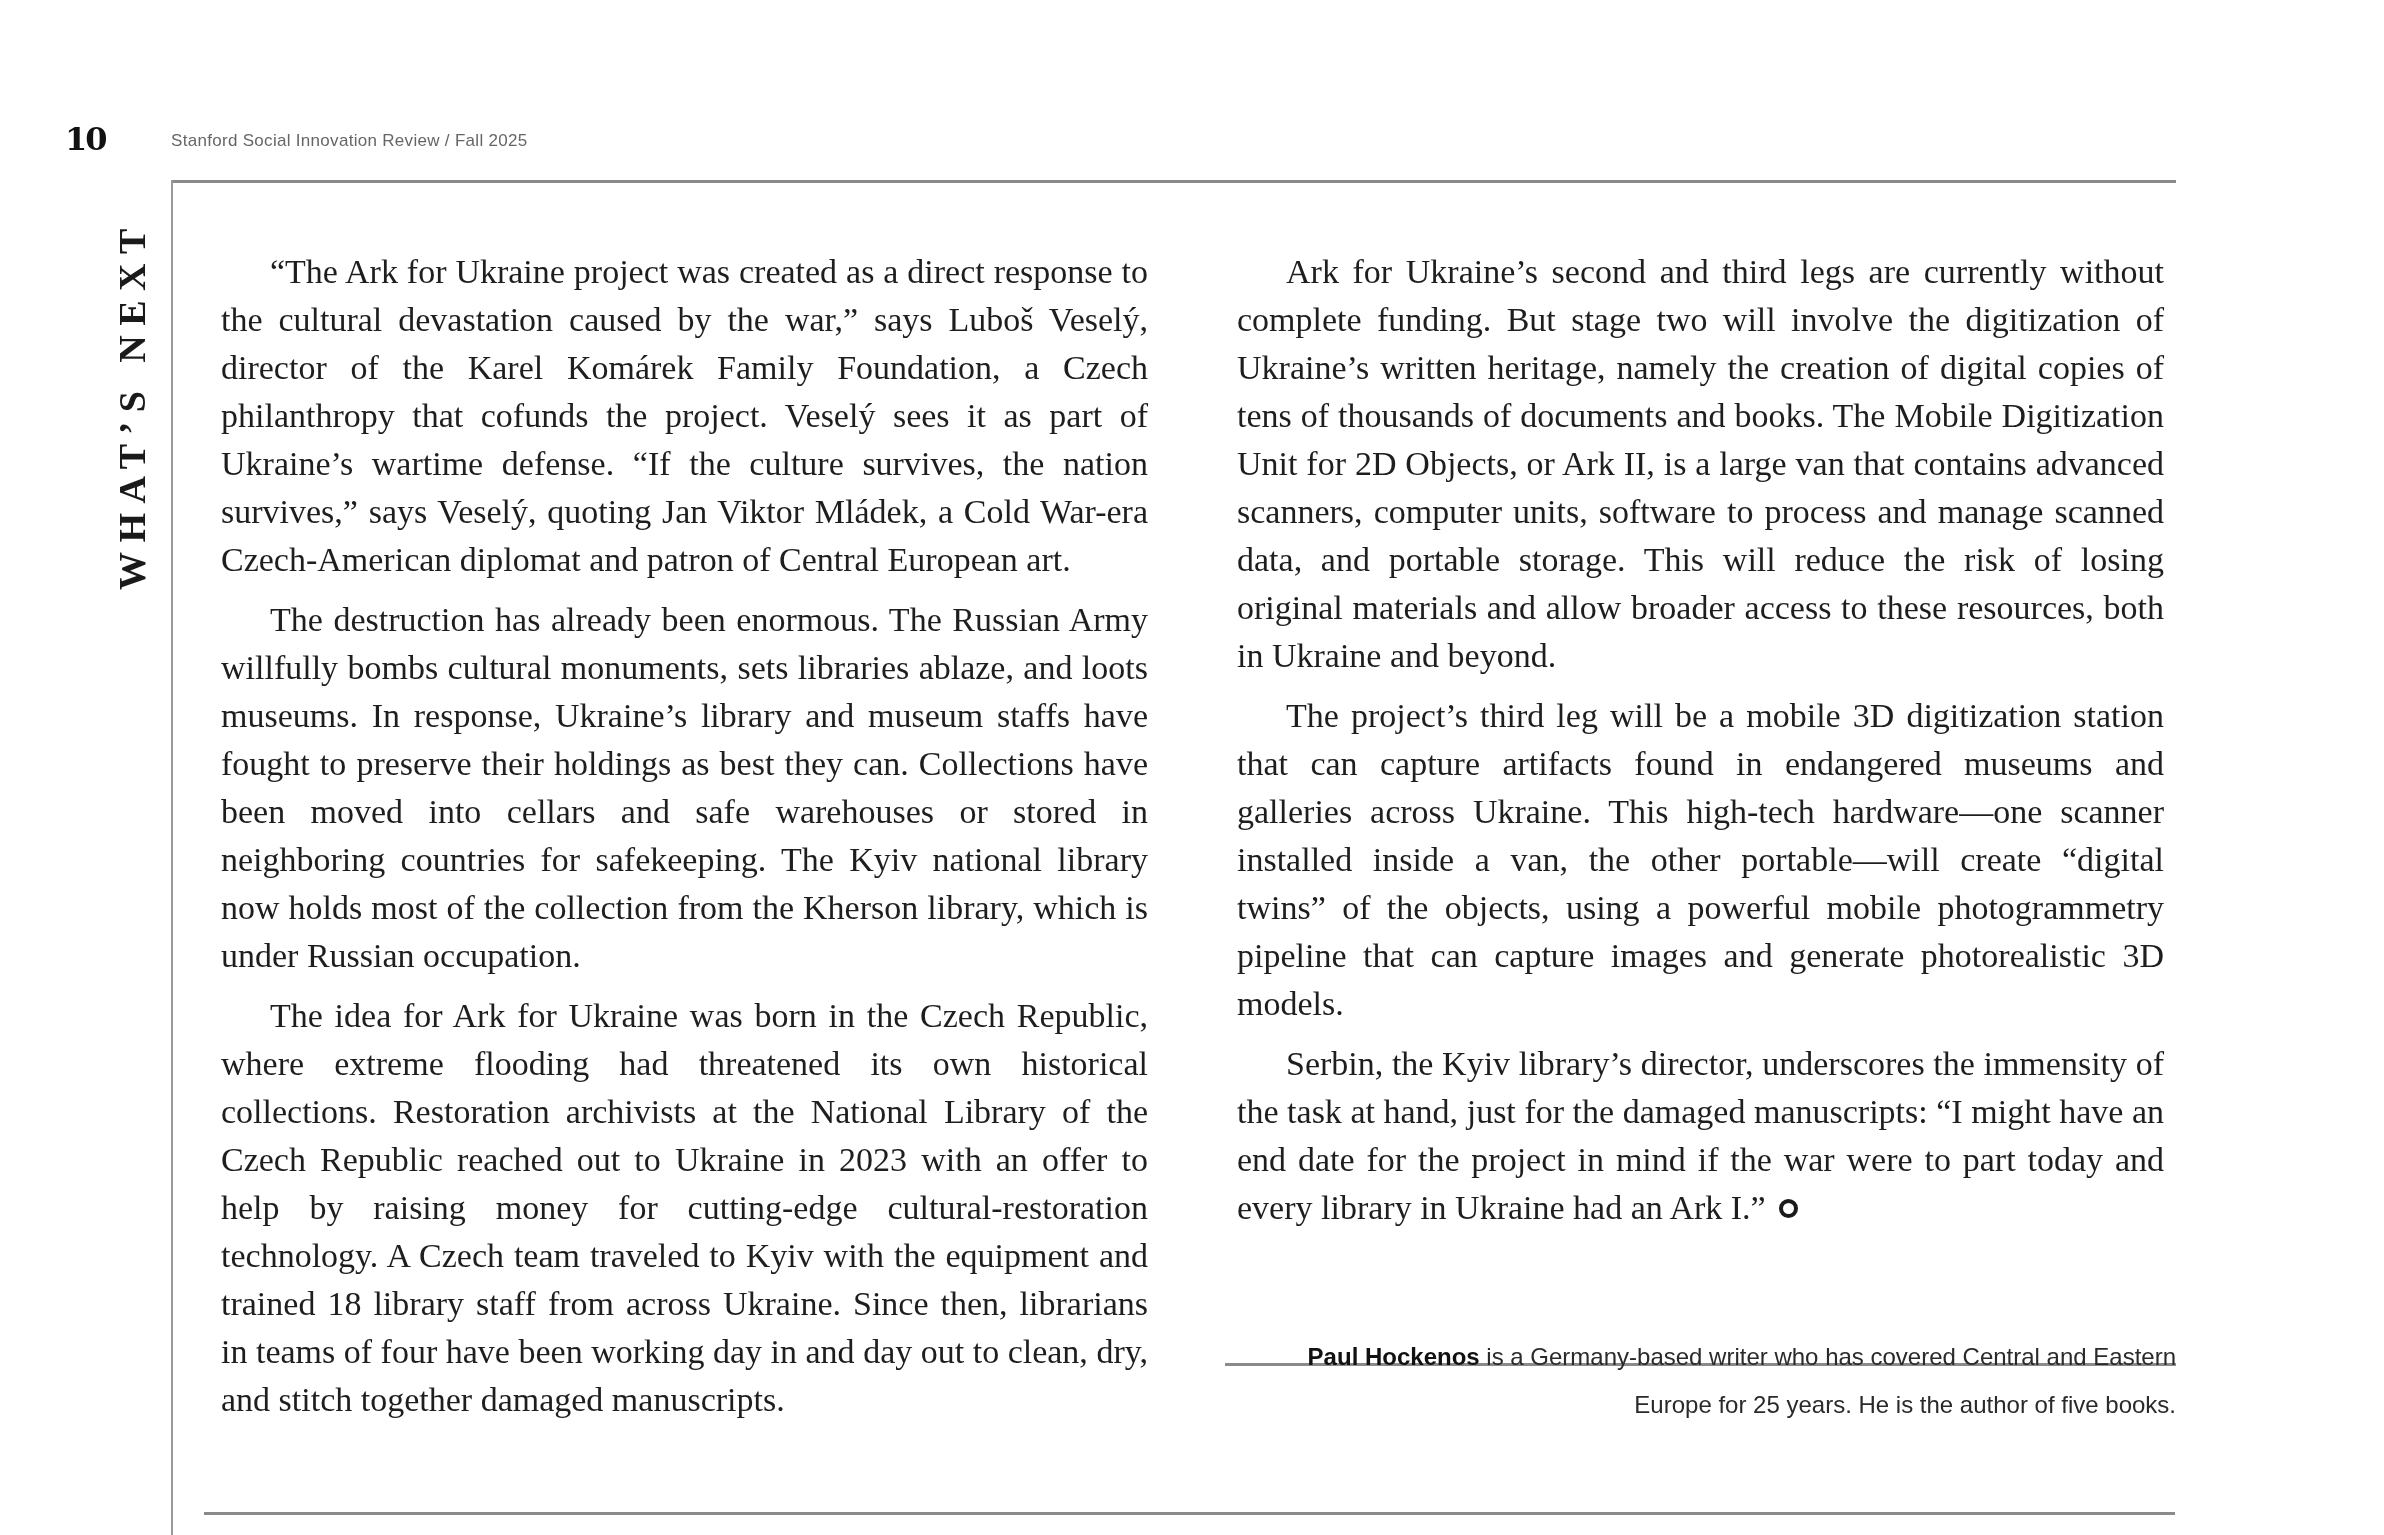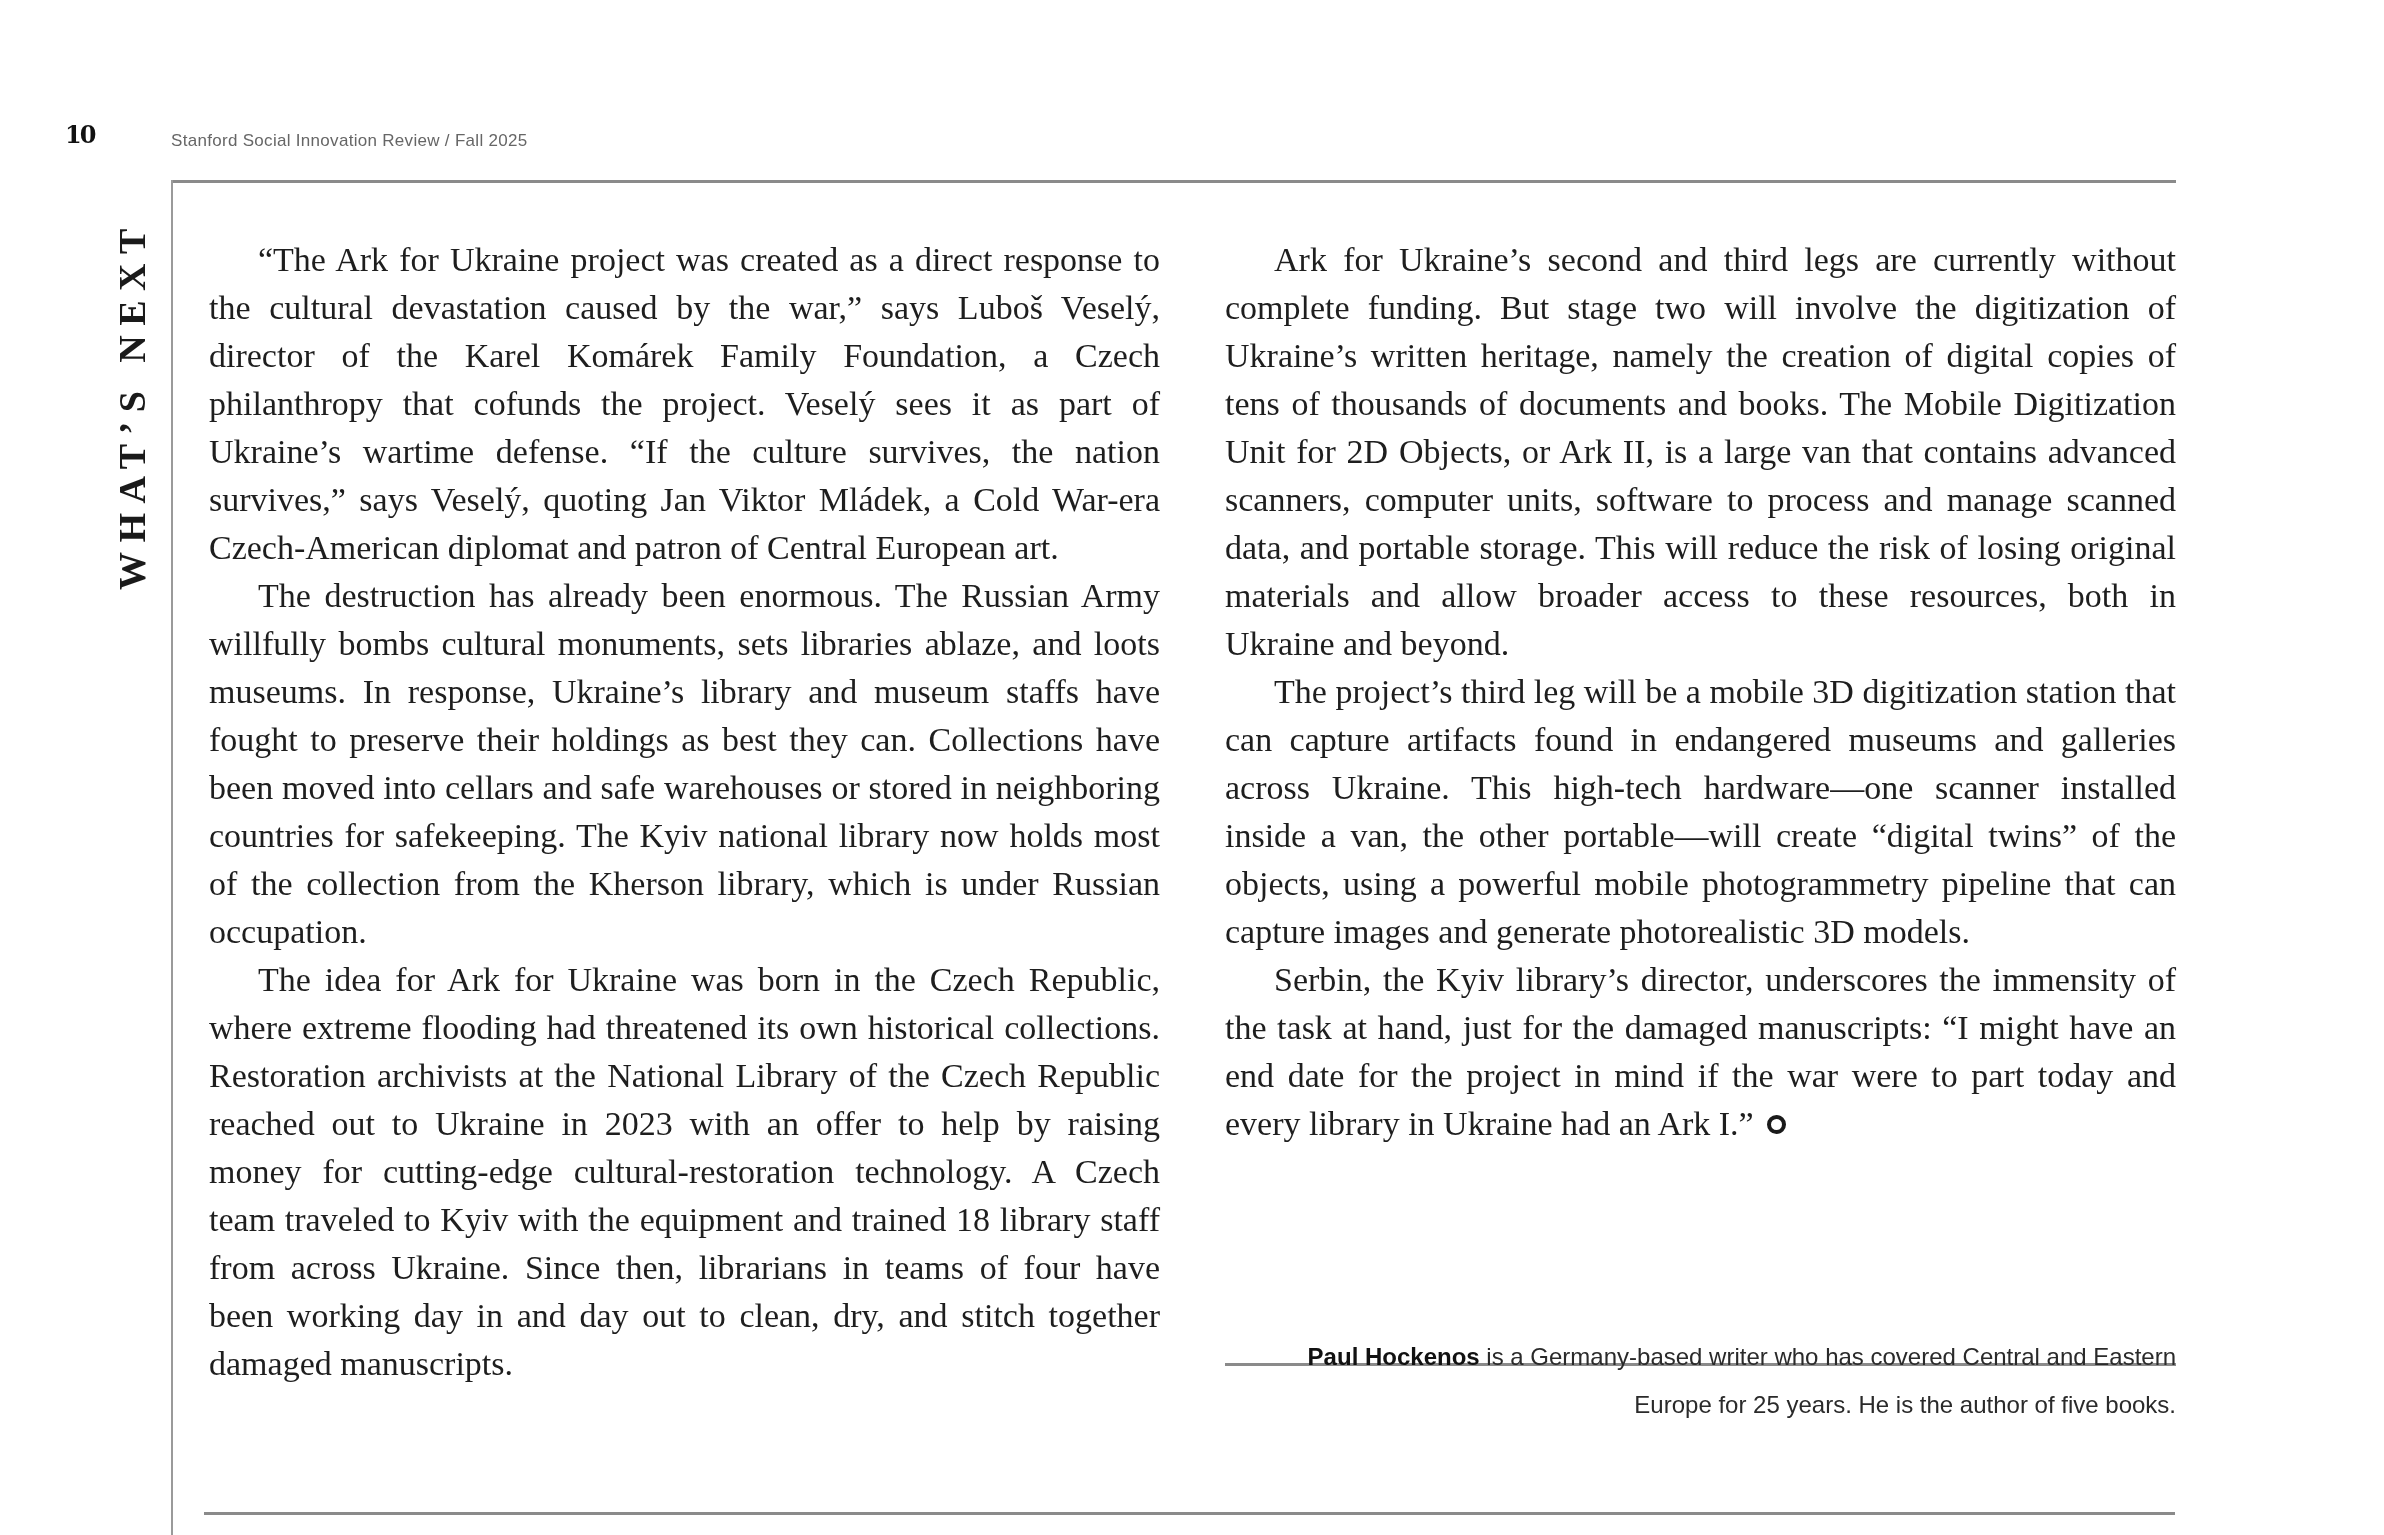--- a/index.html
+++ b/index.html
@@ -1,25 +1,25 @@
 <!DOCTYPE html>
 <html style="font-size:15px"><head>
 <meta charset="utf-8">
 <style>
   html, body { margin:0; padding:0; background:#ffffff; }
   body { width:2384px; height:1535px; position:relative; overflow:hidden; color:#1c1c1c; }
-  .pagenum { position:absolute; left:65px; top:120px; font-family:"DejaVu Serif", serif; font-weight:bold; font-size:24px; letter-spacing:-1.9px; color:#111; }
+  .pagenum { position:absolute; left:65px; top:120px; font-family:"DejaVu Serif", serif; font-weight:bold; font-size:32px; letter-spacing:-1.9px; color:#111; }
   .running { position:absolute; left:171px; top:131px; font-family:"Liberation Sans", sans-serif; font-size:17px; color:#666; letter-spacing:0.3px; }
   .toprule { position:absolute; left:171px; top:180px; width:2005px; height:2.9px; background:#8a8a8a; }
   .leftrule { position:absolute; left:171px; top:180px; width:1.9px; height:1355px; background:#9a9a9a; }
   .section { position:absolute; left:110px; top:590px; transform-origin:0 0; transform:rotate(-90deg); font-family:"Liberation Serif", serif; font-weight:bold; font-size:38px; letter-spacing:9.5px; color:#1a1a1a; white-space:nowrap; }
   .col { position:absolute; top:236px; width:951px; font-family:"Liberation Serif", serif; font-size:34px; line-height:48px; color:#1e1e1e; text-align:justify; }
   .col1 { left:209px; }
   .col2 { left:1225px; }
-  .col p { margin:0; text-indent:49px; }
+  .col p { margin:12px; text-indent:49px; }
   .col p.noindent { text-indent:0; }
   .endmark { display:inline-block; width:11.4px; height:11.4px; border:4.8px solid #1a1a1a; border-radius:50%; margin-left:13.3px; vertical-align:1px; }
   .biorule { position:absolute; left:1225px; top:1363px; width:951px; height:2.9px; background:#8a8a8a; }
   .bio { position:absolute; left:1225px; top:1333px; width:951px; font-family:"Liberation Sans", sans-serif; font-size:24px; line-height:48px; color:#2a2a2a;text-align:right; }
   .bio b { color:#111; }
   .bottomrule { position:absolute; left:204px; top:1512px; width:1971px; height:2.9px; background:#8a8a8a; }
 </style>
 </head>
 <body>
 

